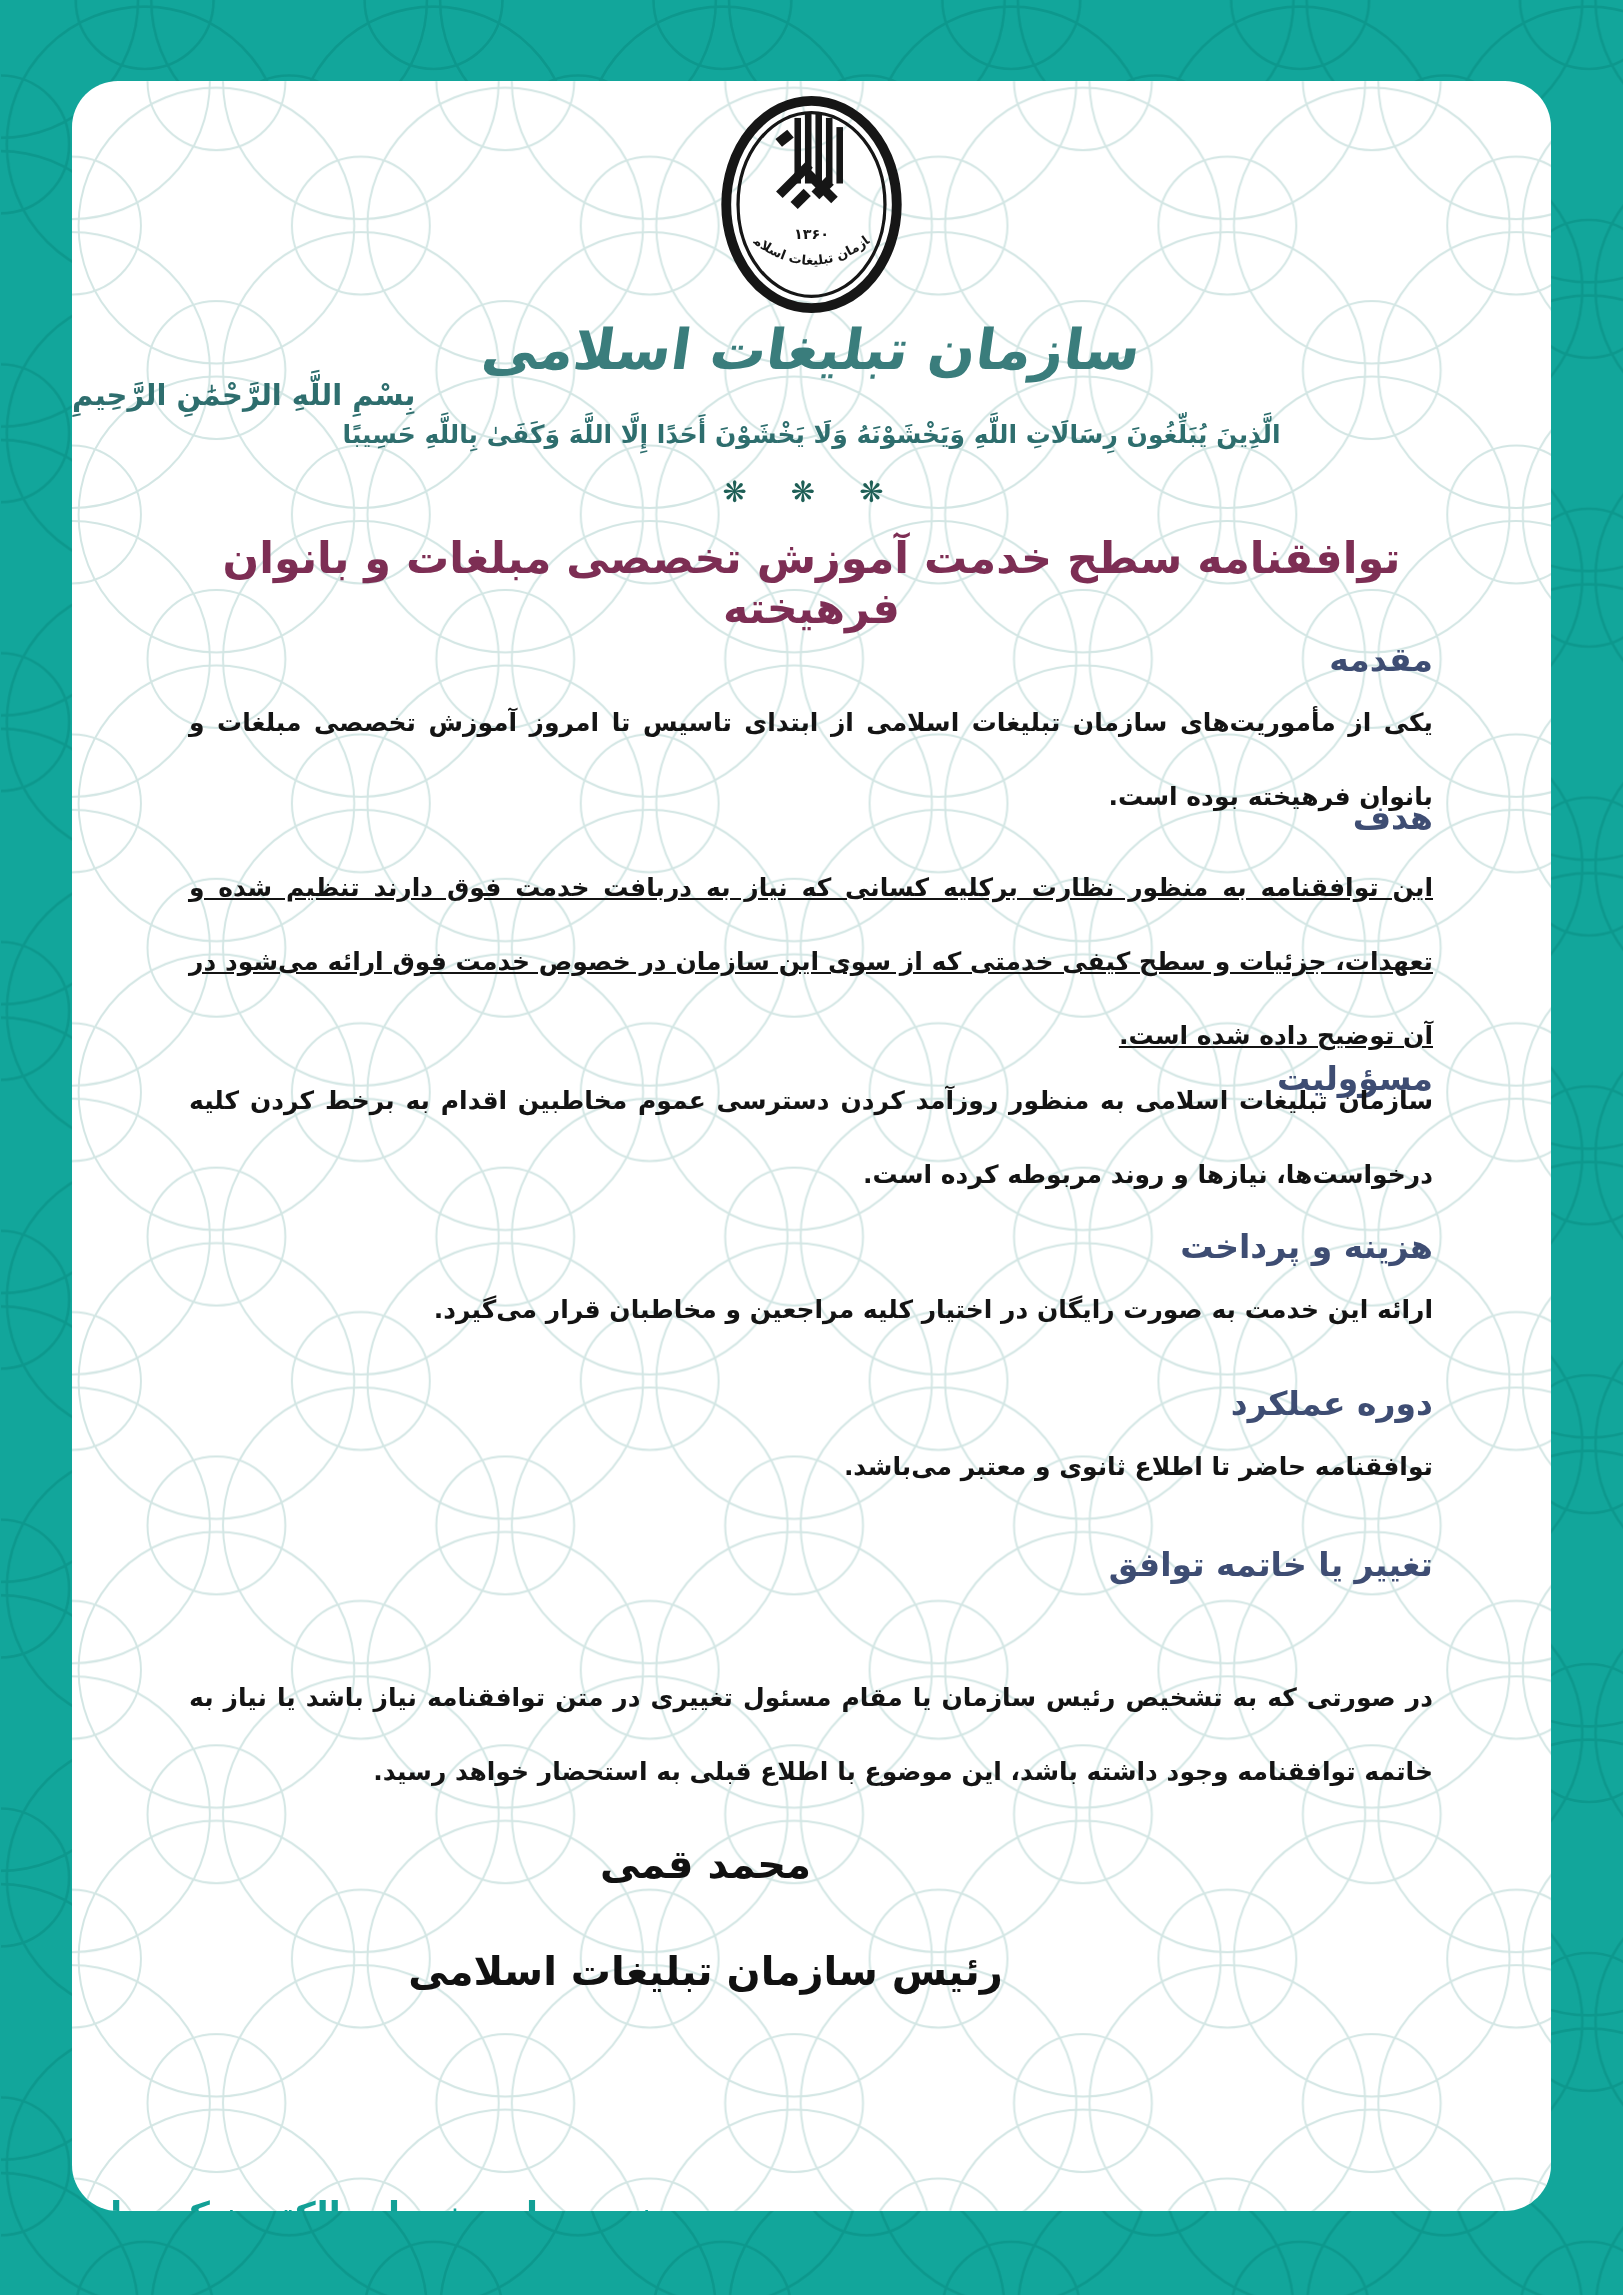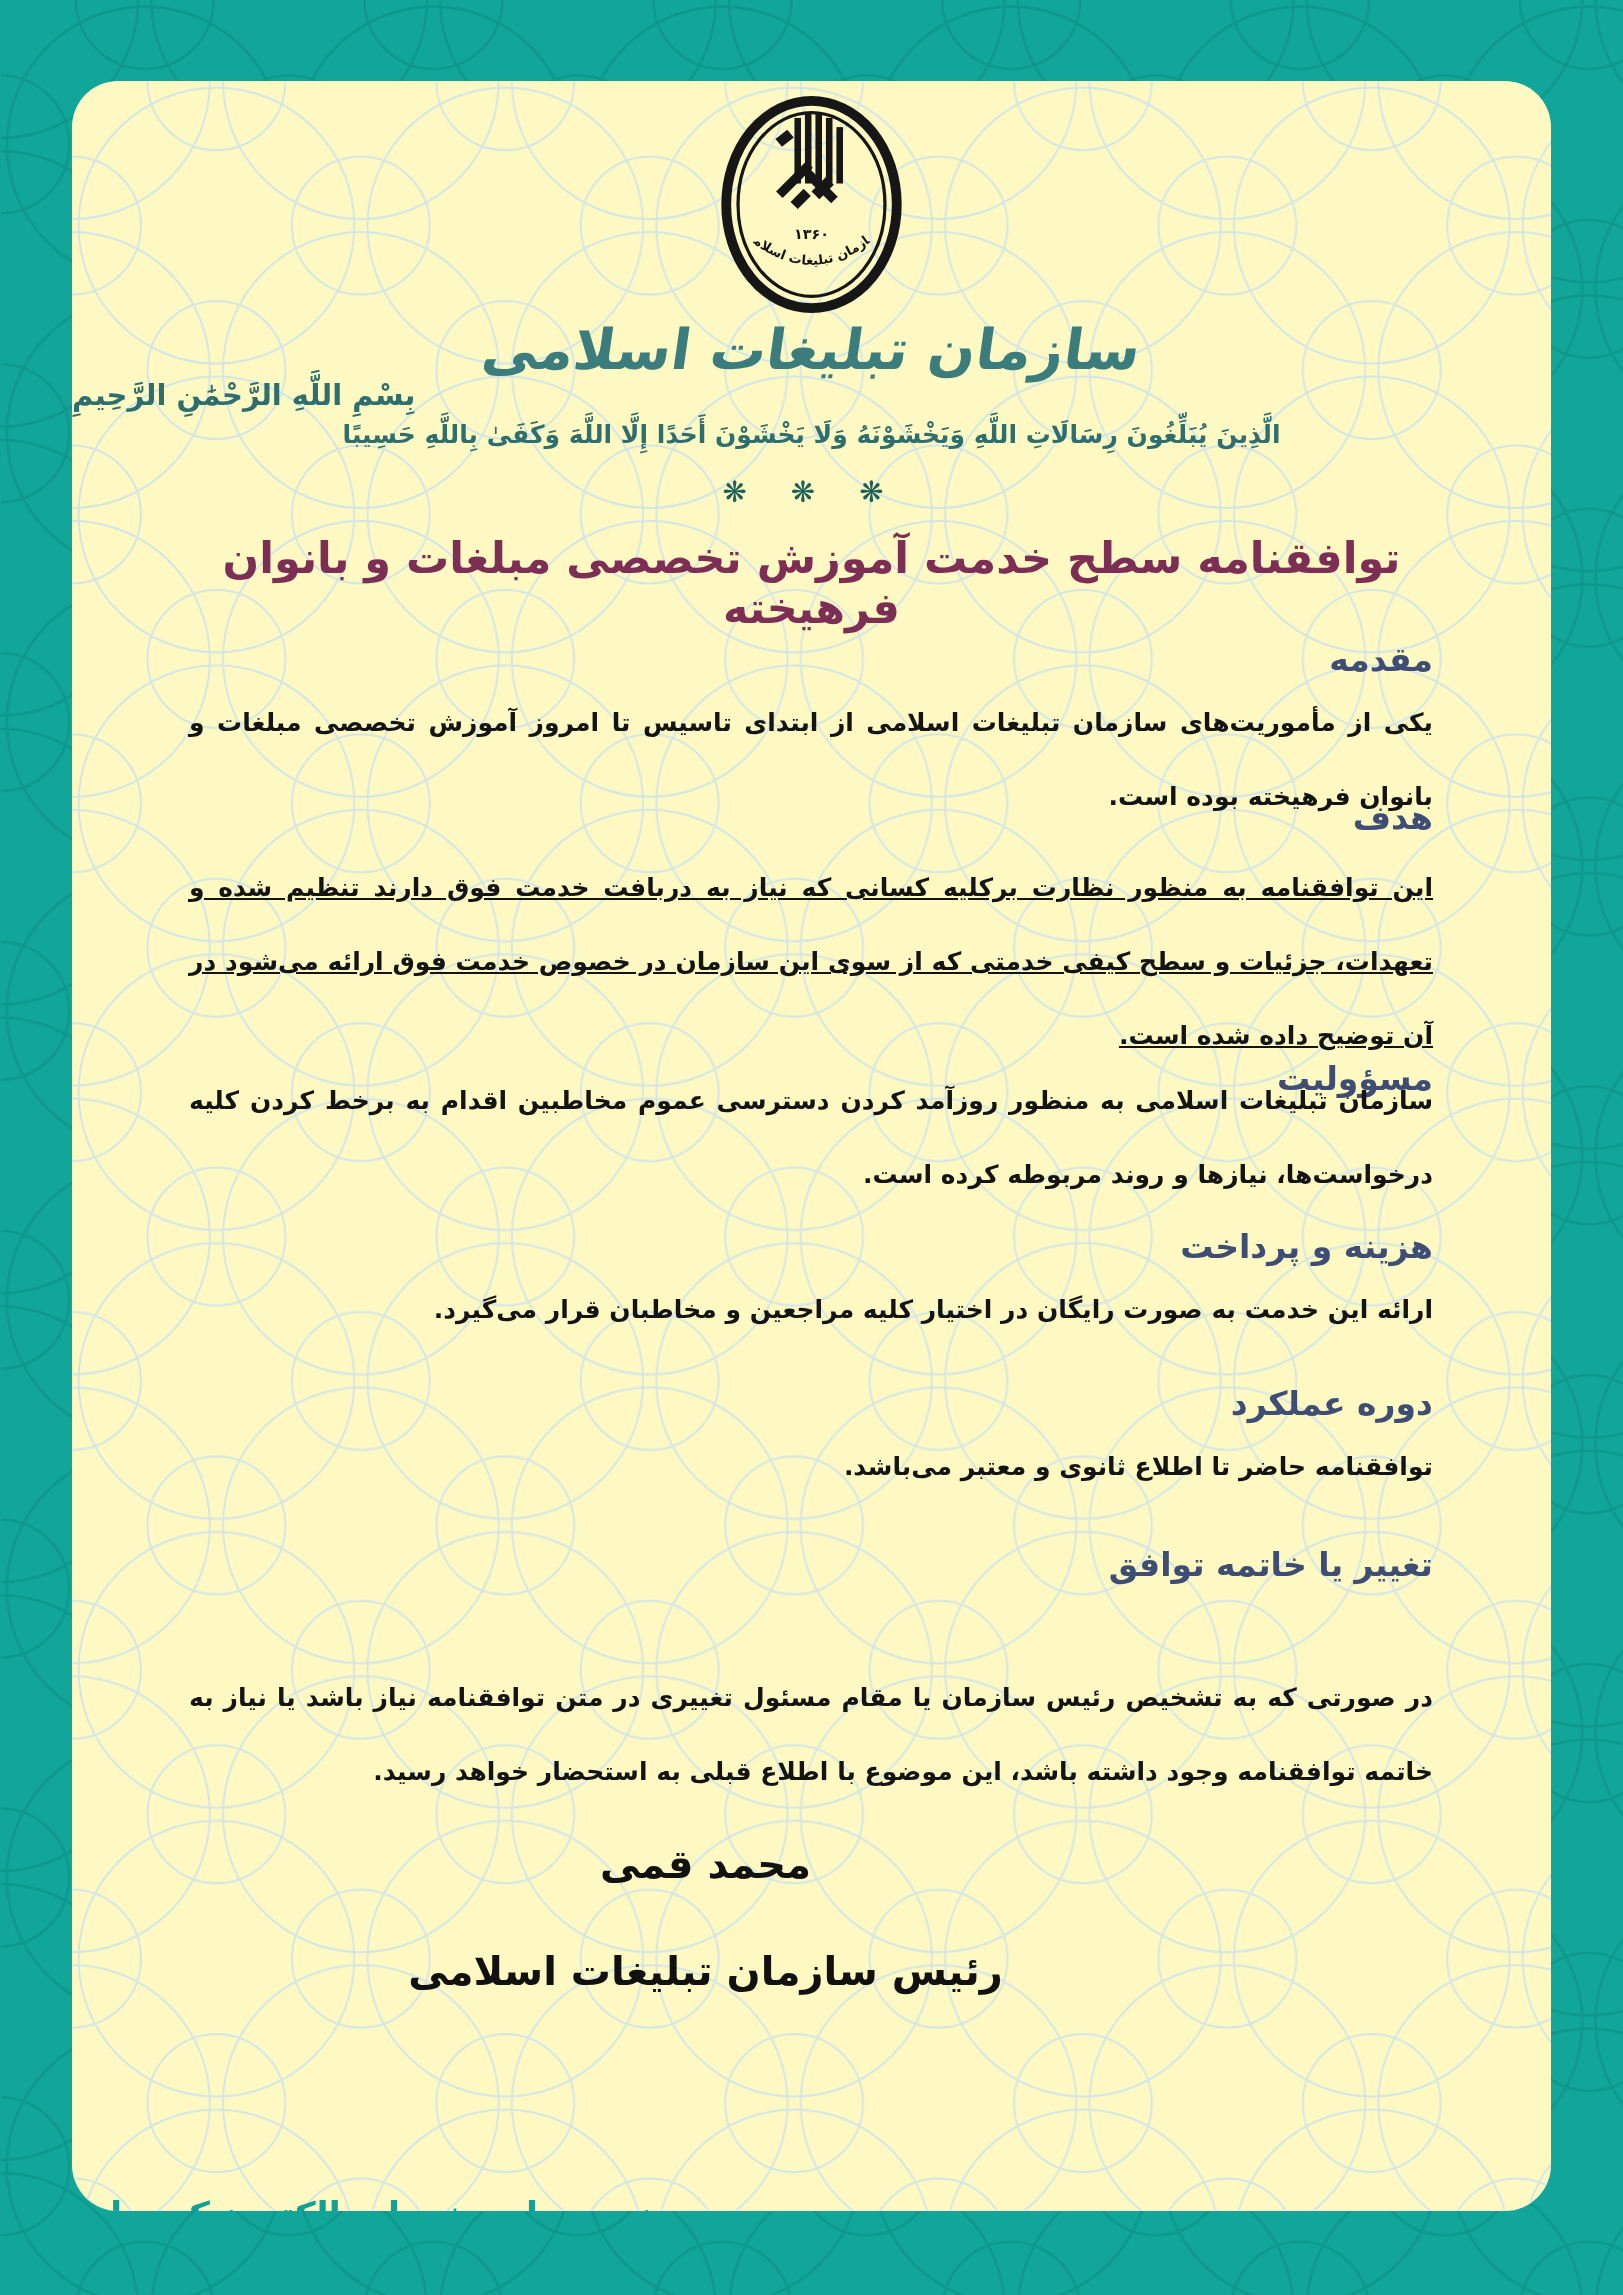--- a/index.html
+++ b/index.html
@@ -4,21 +4,21 @@
 <style>
   html,body{margin:0;padding:0;}
   body{
     width:1624px;height:2295px;position:relative;overflow:hidden;
     background:#12a69b;
     font-family:"DejaVu Sans",sans-serif;
   }
   .bg-pattern{position:absolute;inset:0;z-index:0;}
   .card{
     position:absolute;left:72px;top:81px;width:1479px;height:2130px;
-    background:#fef9c3;border-radius:46px;z-index:1;overflow:hidden;
+    background:#ffffff;border-radius:46px;z-index:1;overflow:hidden;
   }
   .card-pattern{position:absolute;inset:0;z-index:0;}
   .content{position:absolute;inset:0;z-index:2;}
   .abs{position:absolute;}
   .logo-wrap{left:0;top:11.8px;width:100%;text-align:center;}
   .calligraphy{
     left:0;top:236px;width:100%;text-align:center;
     color:#3a7d7c;font-size:56px;font-weight:bold;
     transform:skewX(-8deg);letter-spacing:1.3px;
   }

